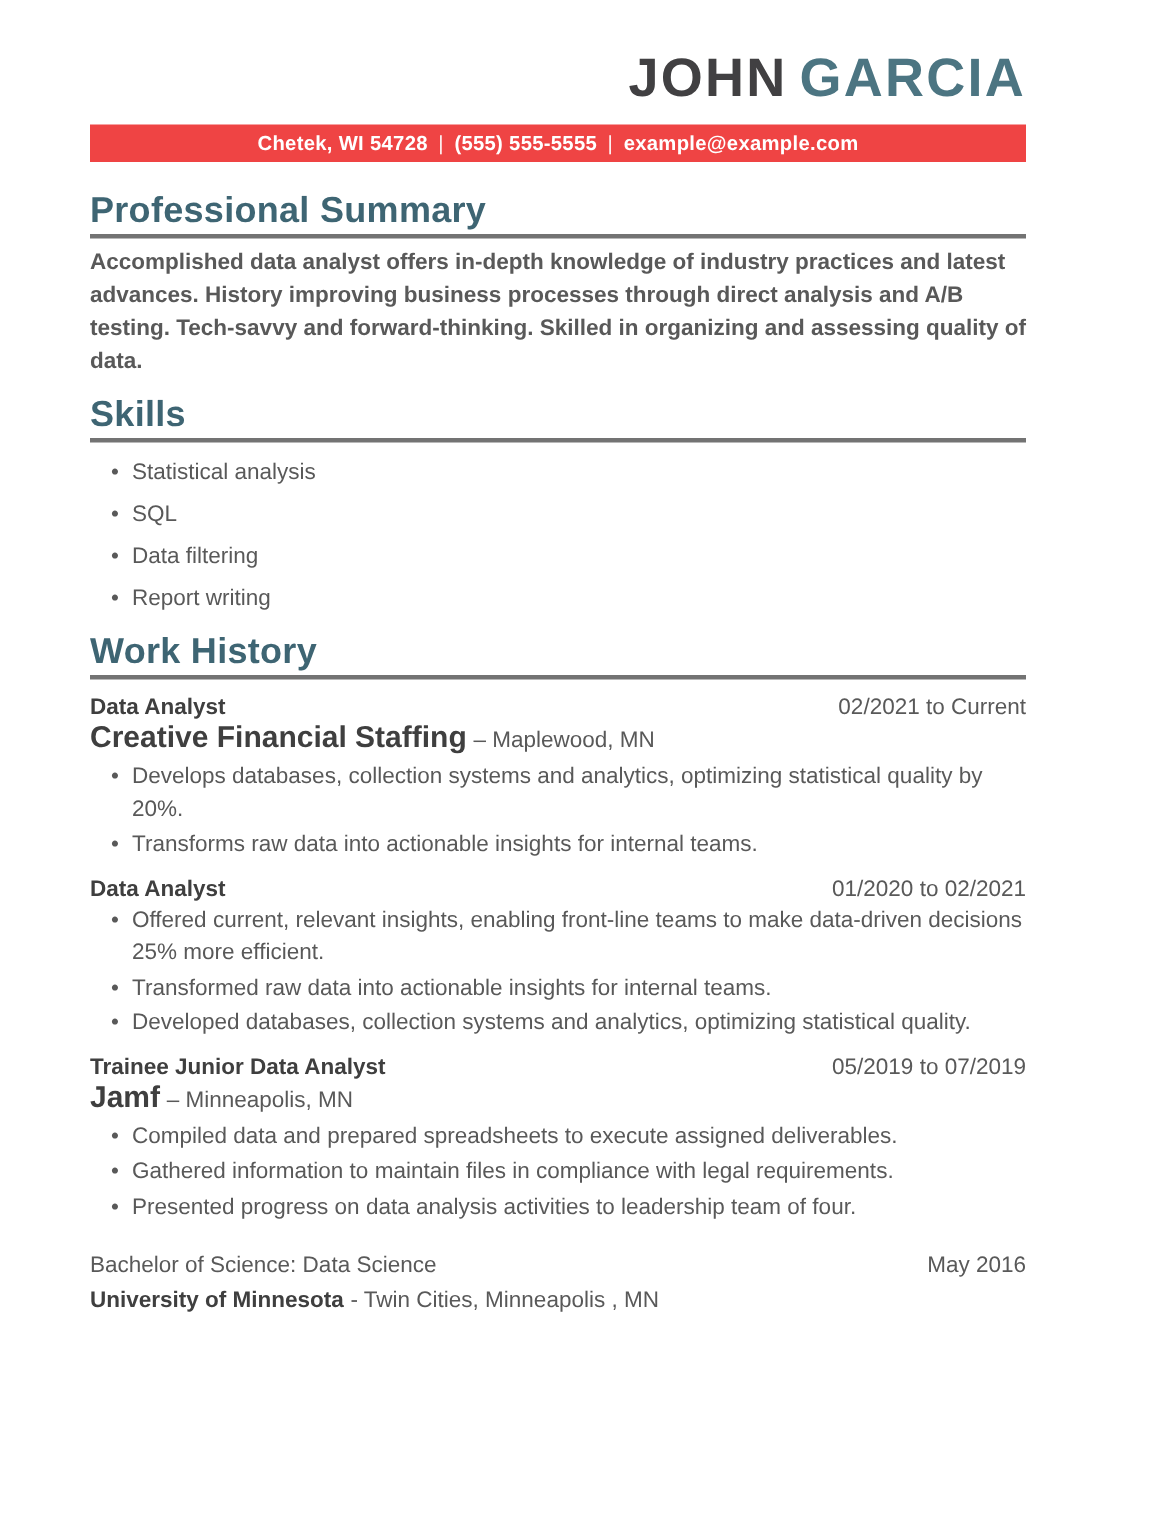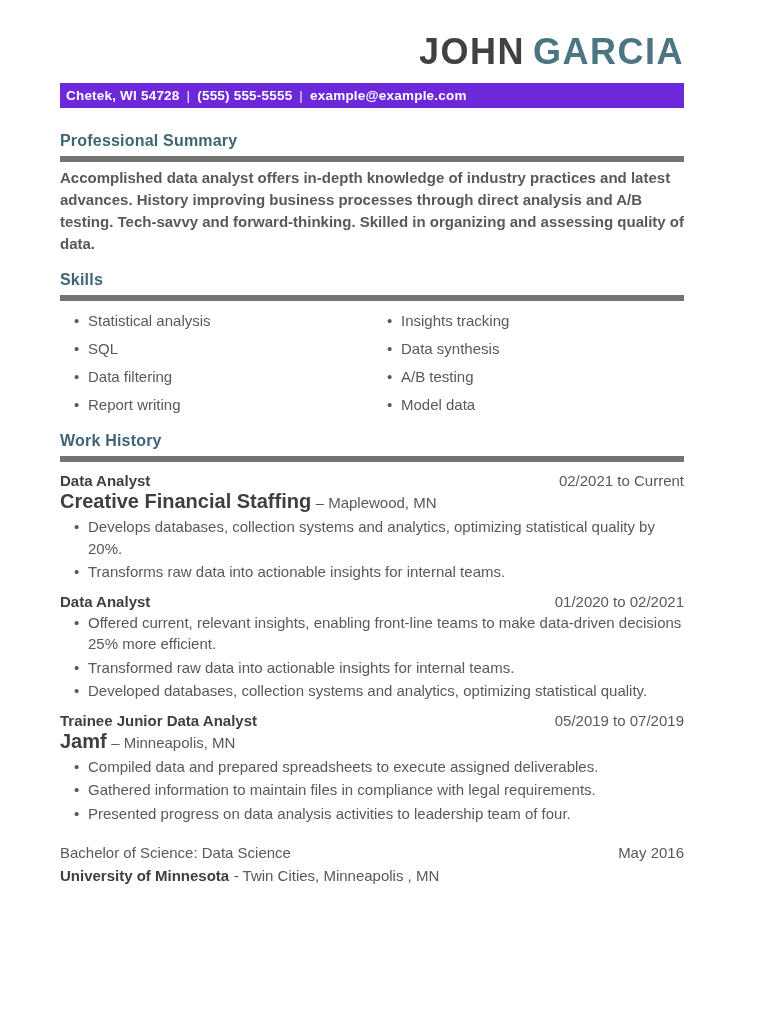--- a/index.html
+++ b/index.html
@@ -19,40 +19,40 @@
     font-weight:700;
     letter-spacing:1.5px;
     line-height:44px;
     white-space:nowrap;
   }
   .name .first { color:#414042; }
   .name .last  { color:#4C7582; margin-left:8px; }
 
   .contact-bar {
     margin-top:9px;
-    background:#6d28d9;
+    background:#ef4444;
     color:#ffffff;
     font-size:13.5px;
     font-weight:700;
-    text-align:left;
+    text-align:center;
     padding:5px 6px 5px 6px;
     letter-spacing:0.2px;
   }
   .contact-bar .divider { font-weight:400; padding:0 7px; opacity:0.95; }
 
   
   .section { margin-top:22px; }
   .section-heading {
     color:#3E6573;
-    font-size:16px;
+    font-size:24px;
     font-weight:700;
     letter-spacing:0.2px;
     line-height:22px;
     padding-bottom:4px;
-    border-bottom:6px solid #737373;
+    border-bottom:3px solid #737373;
   }
 
   .body-text {
     color:#595959;
     font-size:15px;
     line-height:22px;
     font-weight:bold;
   }
   .summary-text { margin-top:5px; }
 
@@ -131,26 +131,20 @@
 
   <div class="section" style="margin-top:14px;">
     <div class="section-heading">Skills</div>
     <div class="skills-grid">
       <div>
         <div class="skill-item">Statistical analysis</div>
         <div class="skill-item">SQL</div>
         <div class="skill-item">Data filtering</div>
         <div class="skill-item">Report writing</div>
       </div>
-      <div>
-        <div class="skill-item">Insights tracking</div>
-        <div class="skill-item">Data synthesis</div>
-        <div class="skill-item">A/B testing</div>
-        <div class="skill-item">Model data</div>
-      </div>
     </div>
   </div>
 
   <div class="section work-section">
     <div class="section-heading">Work History</div>
 
     <div class="job">
       <div class="row-split">
         <span class="job-title">Data Analyst</span>
         <span class="job-dates">02/2021 to Current</span>

